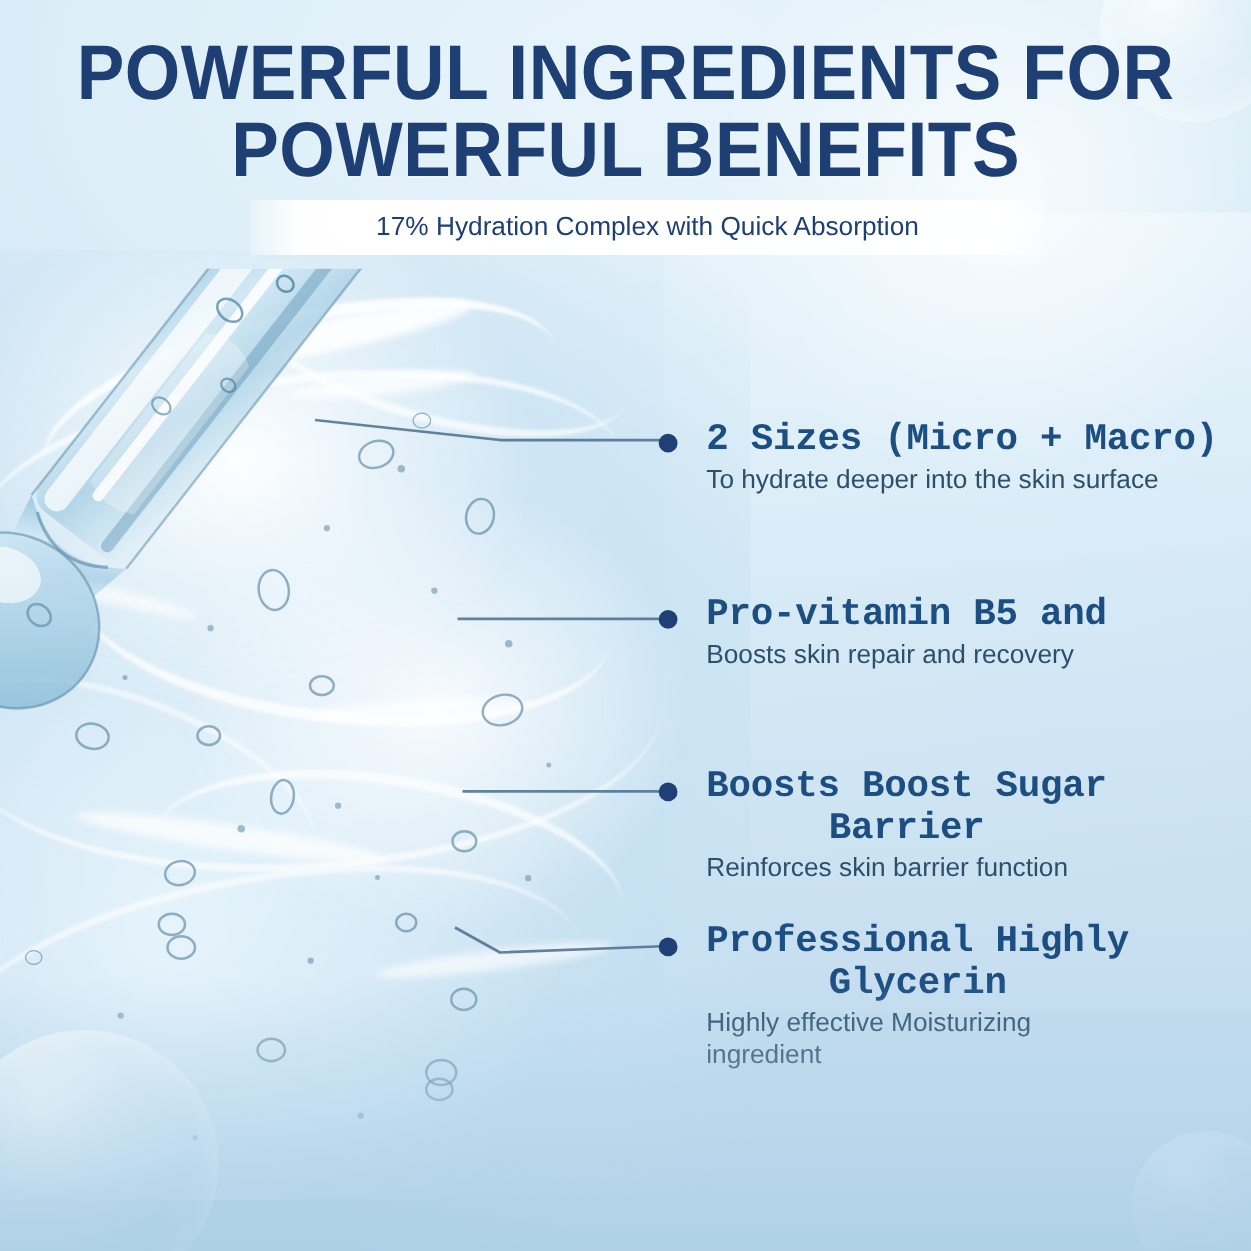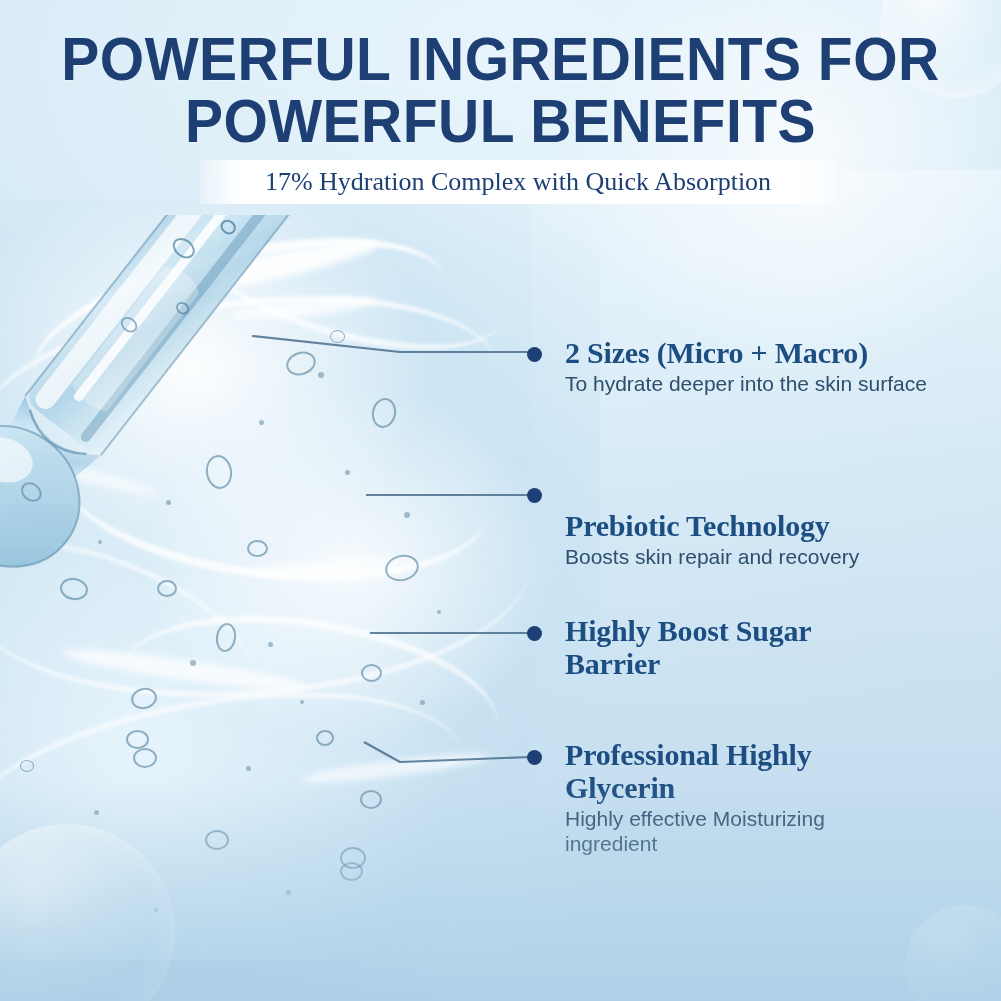--- a/index.html
+++ b/index.html
@@ -87,29 +87,29 @@
     text-shadow:0 1px 0 rgba(255,255,255,.35);
   }
   .headline .l2{display:block;}
 
   .subbanner{
     position:absolute;left:200px;top:160px;width:636px;height:44px;
     background:linear-gradient(90deg, rgba(255,255,255,.25) 0%, rgba(255,255,255,.97) 6%, #fff 50%, rgba(255,255,255,.97) 94%, rgba(255,255,255,.3) 100%);
     display:flex;align-items:center;justify-content:center;
   }
   .subbanner span{
-    color:#1d3f73;font-size:26px;font-weight:normal;
-    font-family:Liberation Serif, serif;white-space:nowrap;
+    color:#1d3f73;font-size:21px;font-weight:normal;
+    font-family:Liberation Sans, sans-serif;white-space:nowrap;
   }
 
   
   .callout{position:absolute;left:565px;}
   .callout h3{
     margin:0;color:#1d4e82;font-weight:bold;font-size:30px;line-height:33px;
-    font-family:Liberation Serif, serif;letter-spacing:-.2px;
+    font-family:Liberation Mono, monospace;letter-spacing:-.2px;text-align:center;
   }
   .callout p{
     margin:2px 12px 0 0;color:#2d4f6b;font-weight:normal;font-size:21px;line-height:25px;
     font-family:"Liberation Sans", sans-serif;
   }
   .c1{top:336px;}
   .c2{top:476px;}
   .c3{top:614px;}
   .c4{top:738px;}
 
@@ -257,31 +257,31 @@
 
   <div class="callout c1">
     <h3>
       <span>2 Sizes (Micro + Macro)</span><br>
     </h3>
     <p>To hydrate deeper into the skin surface</p>
   </div>
 
   <div class="callout c2">
     <h3>
-      <br>
-      <span>Prebiotic Technology</span>
+      <span>Pro-vitamin B5 and</span><br>
     </h3>
     <p>Boosts skin repair and recovery</p>
   </div>
 
   <div class="callout c3">
     <h3>
-      <span>Highly Boost Sugar</span><br>
+      <span>Boosts Boost Sugar</span><br>
       <span>Barrier</span>
     </h3>
+    <p>Reinforces skin barrier function</p>
   </div>
 
   <div class="callout c4">
     <h3>
       <span>Professional Highly</span><br>
       <span>Glycerin</span>
     </h3>
     <p style="width:300px;">Highly effective Moisturizing ingredient</p>
   </div>
 

